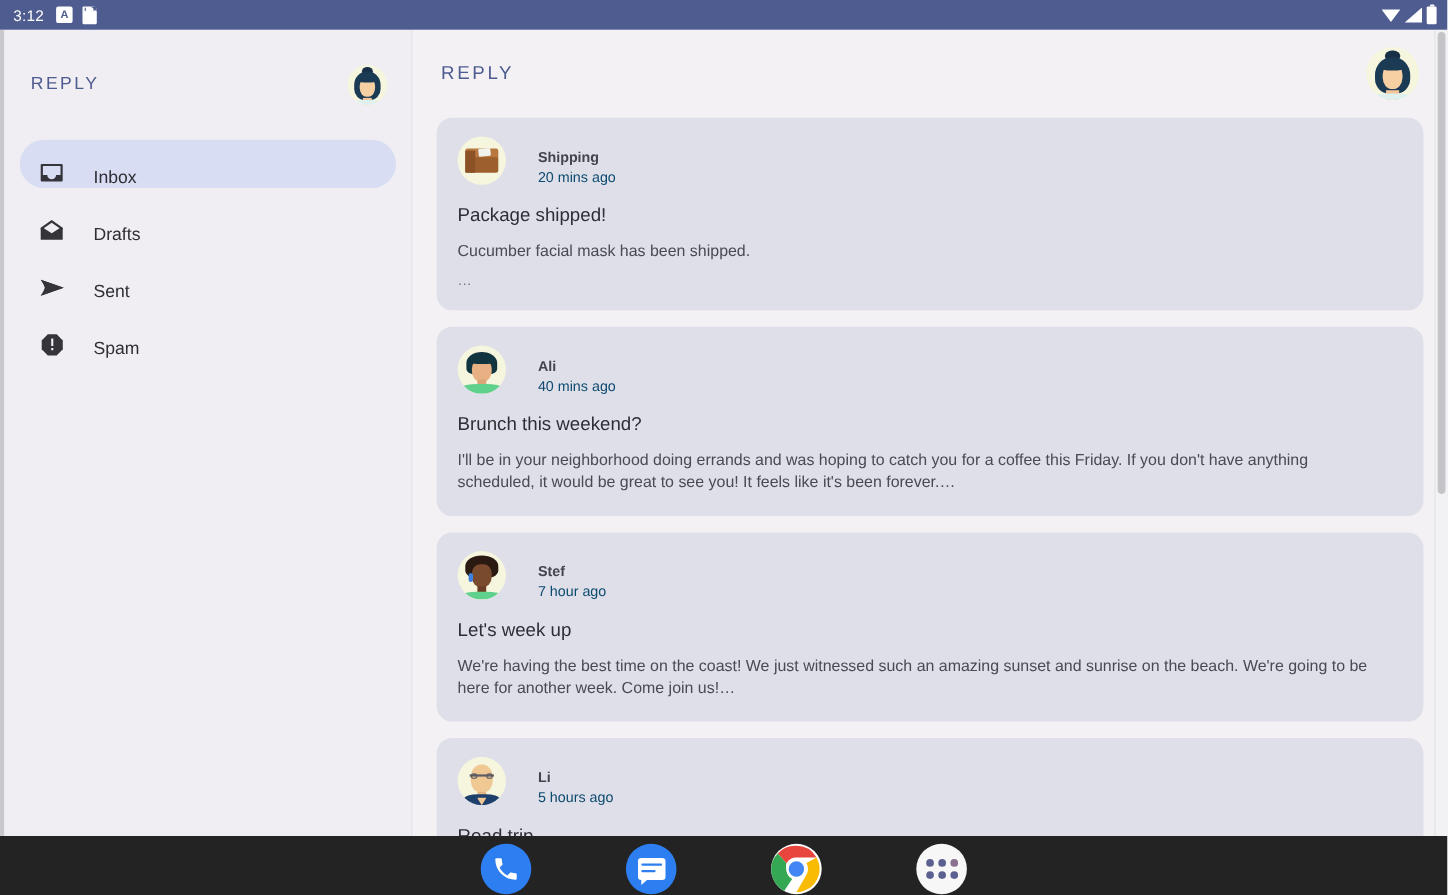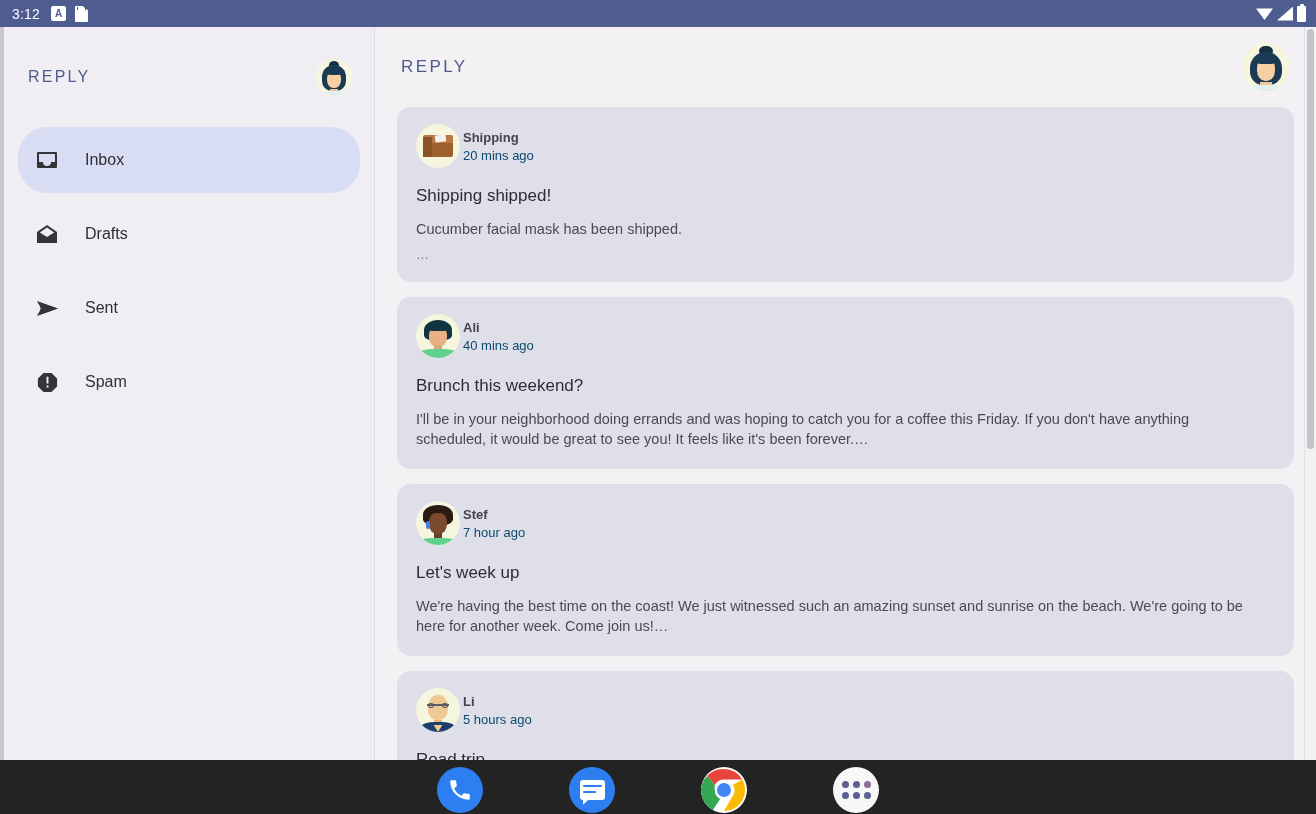--- a/index.html
+++ b/index.html
@@ -143,22 +143,22 @@
   .sidebar-header-spacer { flex: 1; }
 
   .nav-list {
     padding: 0 14px;
     display: flex;
     flex-direction: column;
     gap: 8px;
   }
   .nav-item {
     display: flex;
-    align-items: center;
-    height: 66px;
+    align-items: flex-end;
+    height: 44px;
     border-radius: 29px;
     padding-left: 15px;
     cursor: pointer;
   }
   .nav-item.selected { background: #d8ddf3; }
   .nav-icon {
     width: 28px; height: 28px;
     flex: 0 0 28px;
     display: flex;
     align-items: center;
@@ -198,22 +198,22 @@
     gap: 15px;
   }
   .mail-card {
     background: #dfdfe9;
     border-radius: 14px;
     padding: 17px 19px 20px 19px;
     cursor: pointer;
   }
   .mail-card-head {
     display: flex;
-    align-items: center;
-    gap: 3px;
+    align-items: flex-end;
+    gap: 29px;
     margin-bottom: 18px;
   }
   .mail-meta { display: flex; flex-direction: column; gap: 3px; }
   .mail-sender {
     font-size: 13px;
     font-weight: bold;
     color: #44444c;
   }
   .mail-time {
     font-size: 13px;
@@ -609,21 +609,21 @@
               <span class="box-top"></span>
               <span class="box-front"></span>
               <span class="box-side"></span>
               <span class="label"></span>
             </span>
             <span class="mail-meta">
               <span class="mail-sender">Shipping</span>
               <span class="mail-time">20 mins ago</span>
             </span>
           </div>
-          <div class="mail-subject">Shipping shipped!</div>
+          <div class="mail-subject">Package shipped!</div>
           <div class="mail-body">Cucumber facial mask has been shipped.</div>
           <div class="mail-ellipsis">…</div>
         </div>
 
         <div class="mail-card">
           <div class="mail-card-head">
             <span class="avatar av-40 av-ali">
               <span class="hair"></span>
               <span class="face"></span>
               <span class="hair-front"></span>

